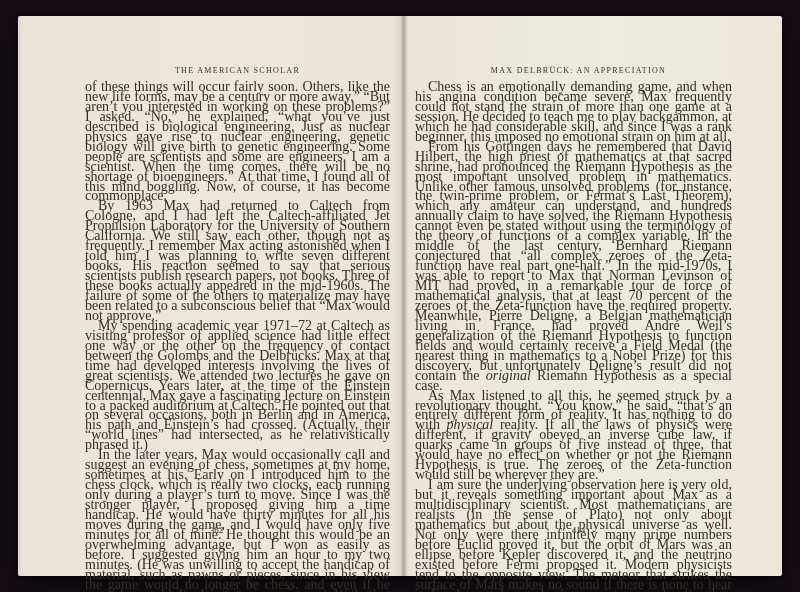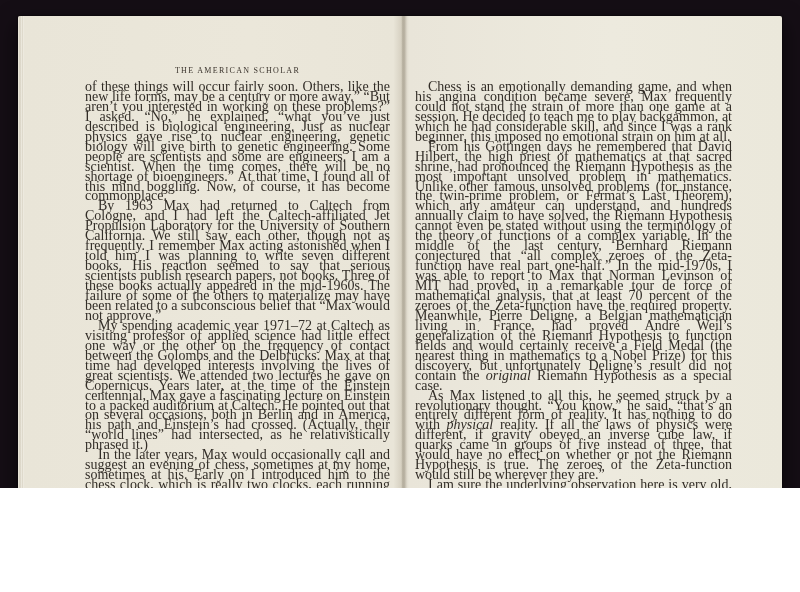--- a/index.html
+++ b/index.html
@@ -1,17 +1,17 @@
 <!DOCTYPE html>
 <html><head>
 <meta charset="utf-8">
 <style>
   html,body{margin:0;padding:0;}
   .scene{
-    position:relative;width:800px;height:488px;overflow:hidden;
+    position:relative;width:800px;height:592px;overflow:hidden;
     background:#150e15;
     font-family:"Liberation Serif","DejaVu Serif",serif;
   }
   .book{
     position:absolute;left:18px;top:16px;width:764px;height:560px;
     display:flex;border-radius:2px;
     box-shadow:0 8px 22px rgba(0,0,0,0.65), 0 0 2px rgba(0,0,0,0.8);
   }
   .page{position:relative;height:100%;}
   .page.left{
@@ -70,20 +70,21 @@
       <div class="page-body" id="left-body">
           <div class="para"><span>of these things will occur fairly soon. Others, like the new life forms, may be a century or more away.” “But aren’t you interested in working on these problems?” I asked. “No,” he explained, “what you’ve just described is biological engineering. Just as nuclear physics gave rise to nuclear engineering, genetic biology will give birth to genetic engineering. Some people are scientists and some are engineers. I am a scientist. When the time comes, there will be no shortage of bioengineers.” At that time, I found all of this mind boggling. Now, of course, it has become commonplace.</span></div>
           <div class="para indent"><span>By 1963 Max had returned to Caltech from Cologne, and I had left the Caltech-affiliated Jet Propulsion Laboratory for the University of Southern California. We still saw each other, though not as frequently. I remember Max acting astonished when I told him I was planning to write seven different books. His reaction seemed to say that serious scientists publish research papers, not books. Three of these books actually appeared in the mid-1960s. The failure of some of the others to materialize may have been related to a subconscious belief that “Max would not approve.”</span></div>
           <div class="para indent"><span>My spending academic year 1971–72 at Caltech as visiting professor of applied science had little effect one way or the other on the frequency of contact between the Golombs and the Delbrücks. Max at that time had developed interests involving the lives of great scientists. We attended two lectures he gave on Copernicus. Years later, at the time of the Einstein centennial, Max gave a fascinating lecture on Einstein to a packed auditorium at Caltech. He pointed out that on several occasions, both in Berlin and in America, his path and Einstein’s had crossed. (Actually, their “world lines” had intersected, as he relativistically phrased it.)</span></div>
           <div class="para indent"><span>In the later years, Max would occasionally call and suggest an evening of chess, sometimes at my home, sometimes at his. Early on I introduced him to the chess clock, which is really two clocks, each running only during a player’s turn to move. Since I was the stronger player, I proposed giving him a time handicap. He would have thirty minutes for all his moves during the game, and I would have only five minutes for all of mine. He thought this would be an overwhelming advantage, but I won as easily as before. I suggested giving him an hour to my two minutes. (He was unwilling to accept the handicap of material, such as pawns or pieces, since in his view the game would no longer be chess, and even if he won, he couldn’t claim it as a victory.) With that advantage, he said, he would surely win. But as we reached the end game, and he was far behind in material, the clock showed that he had only five minutes left to my one minute. “Now I know how you’re doing it,” he said in mock indignation. “You’re thinking on my time.”</span></div>
         </div>
       <div class="folio">362</div>
     </div>
 
     <div class="page right">
+      <div class="running-head">MAX DELBRÜCK: AN APPRECIATION</div>
       <div class="page-body" id="right-body">
           <div class="para indent"><span>Chess is an emotionally demanding game, and when his angina condition became severe, Max frequently could not stand the strain of more than one game at a session. He decided to teach me to play backgammon, at which he had considerable skill, and since I was a rank beginner, this imposed no emotional strain on him at all.</span></div>
           <div class="para indent"><span>From his Göttingen days he remembered that David Hilbert, the high priest of mathematics at that sacred shrine, had pronounced the Riemann Hypothesis as the most important unsolved problem in mathematics. Unlike other famous unsolved problems (for instance, the twin-prime problem, or Fermat’s Last Theorem), which any amateur can understand, and hundreds annually claim to have solved, the Riemann Hypothesis cannot even be stated without using the terminology of the theory of functions of a complex variable. In the middle of the last century, Bernhard Riemann conjectured that “all complex zeroes of the Zeta-function have real part one-half.” In the mid-1970s, I was able to report to Max that Norman Levinson of MIT had proved, in a remarkable tour de force of mathematical analysis, that at least 70 percent of the zeroes of the Zeta-function have the required property. Meanwhile, Pierre Deligne, a Belgian mathematician living in France, had proved André Weil’s generalization of the Riemann Hypothesis to function fields and would certainly receive a Field Medal (the nearest thing in mathematics to a Nobel Prize) for this discovery, but unfortunately Deligne’s result did not contain the </span><em>original</em><span> Riemann Hypothesis as a special case.</span></div>
           <div class="para indent"><span>As Max listened to all this, he seemed struck by a revolutionary thought. “You know,” he said, “that’s an entirely different form of reality. It has nothing to do with </span><em>physical</em><span> reality. If all the laws of physics were different, if gravity obeyed an inverse cube law, if quarks came in groups of five instead of three, that would have no effect on whether or not the Riemann Hypothesis is true. The zeroes of the Zeta-function would still be wherever they are.”</span></div>
           <div class="para indent"><span>I am sure the underlying observation here is very old, but it reveals something important about Max as a multidisciplinary scientist. Most mathematicians are realists (in the sense of Plato) not only about mathematics but about the physical universe as well. Not only were there infinitely many prime numbers before Euclid proved it, but the orbit of Mars was an ellipse before Kepler discovered it, and the neutrino existed before Fermi proposed it. Modern physicists tend to the opposite view. The meteor that strikes the surface of Mars makes no sound if there is none to hear it. Fundamental particles have existence only after they have been postulated. All the laws of our universe could be entirely different if random events had occurred just a little differently during the critical first nanosecond after the Big Bang. Max did not</span></div>
         </div>
       <div class="folio">414</div>
     </div>
 
     <div class="gutter-shadow"></div>

